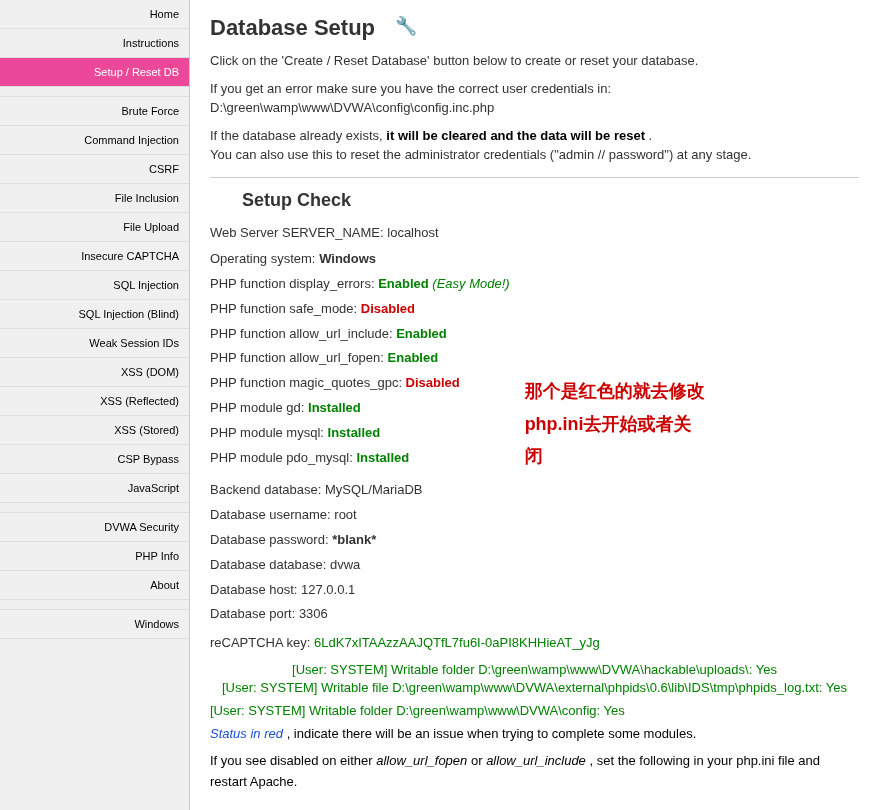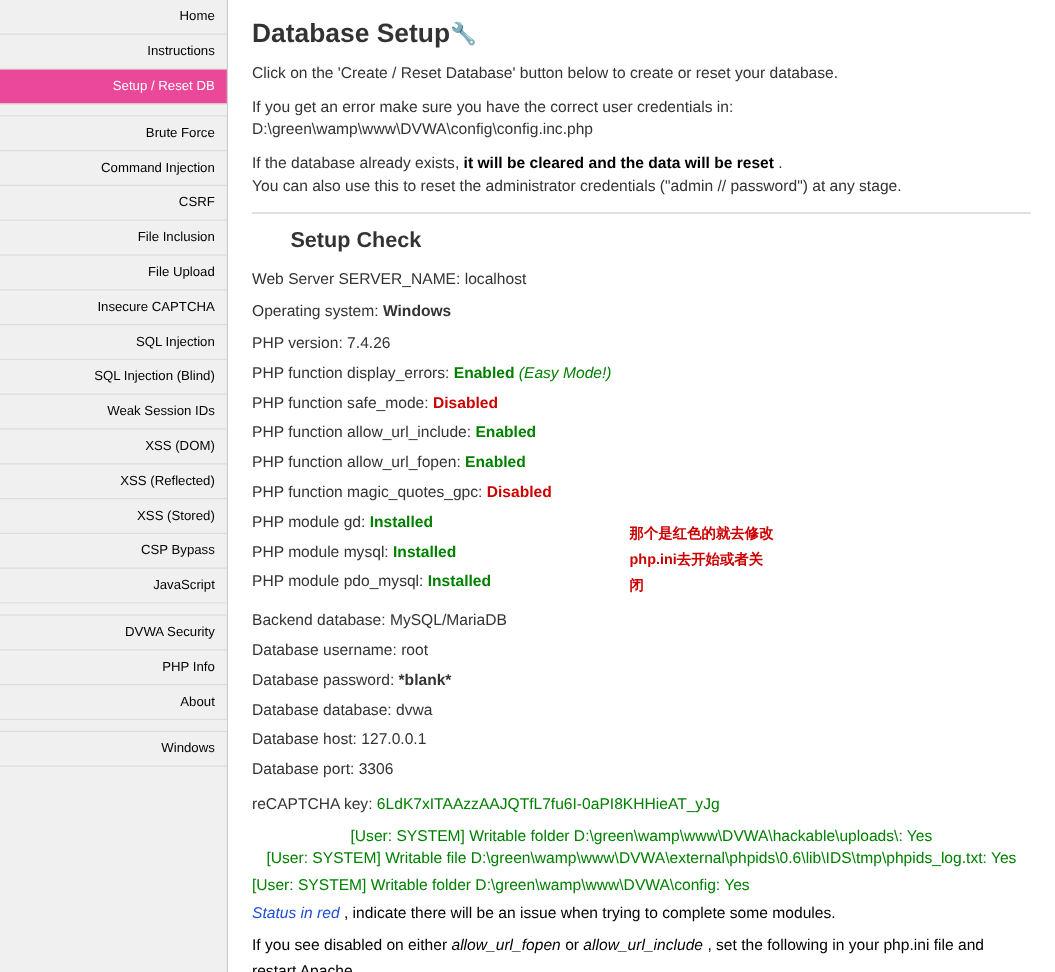--- a/index.html
+++ b/index.html
@@ -35,22 +35,21 @@
       overflow-y: auto;
       background: #fff;
     }
 
     h1.page-title {
       font-size: 22px;
       font-weight: bold;
       color: #333;
       margin-bottom: 10px;
       display: flex;
-      align-items: center;
-      gap: 0;
+      gap: 20px;
     }
 
     .intro-text {
       margin-bottom: 8px;
       line-height: 1.5;
       color: #333;
     }
     .warning-text {
       margin-bottom: 8px;
       line-height: 1.5;
@@ -83,21 +82,21 @@
 
     .config-green { color: #008000; }
 
     .status-italic { font-style: italic; color: #1d4ed8; }
 
     .annotation-popup {
       display: inline-block;
       margin-left: 15px;
       vertical-align: top;
       color: #cc0000;
-      font-size: 12px;
+      font-size: 18px;
       font-weight: bold;
       line-height: 1.8;
     }
 
   </style>
 </head>
 <body>
 
 <div id="sidebar">
 
@@ -155,24 +154,20 @@
   <div class="check-row">
     <span class="label">Web Server SERVER_NAME:</span>
     <span>localhost</span>
   </div>
 
   <div class="check-row" style="margin-top:6px;">
     <span class="label">Operating system:</span>
     <strong>Windows</strong>
   </div>
 
-  <div class="check-row" style="margin-top:6px;">
-    <span class="label">PHP version:</span>
-    <span>7.4.26</span>
-  </div>
 
   <div style="display:flex; align-items:flex-end; margin-top:4px;">
     <div id="php-checks-container">
         <div class="check-row"><span class="label">PHP function display_errors: </span><strong style="color: rgb(0, 128, 0);">Enabled</strong><span style="font-style: italic; color: rgb(0, 128, 0);"> (Easy Mode!)</span></div>
         <div class="check-row"><span class="label">PHP function safe_mode: </span><strong style="color: rgb(204, 0, 0);">Disabled</strong></div>
         <div class="check-row"><span class="label">PHP function allow_url_include: </span><strong style="color: rgb(0, 128, 0);">Enabled</strong></div>
         <div class="check-row"><span class="label">PHP function allow_url_fopen: </span><strong style="color: rgb(0, 128, 0);">Enabled</strong></div>
         <div class="check-row"><span class="label">PHP function magic_quotes_gpc: </span><strong style="color: rgb(204, 0, 0);">Disabled</strong></div>
         <div class="check-row"><span class="label">PHP module gd: </span><strong style="color: rgb(0, 128, 0);">Installed</strong></div>
         <div class="check-row"><span class="label">PHP module mysql: </span><strong style="color: rgb(0, 128, 0);">Installed</strong></div>

